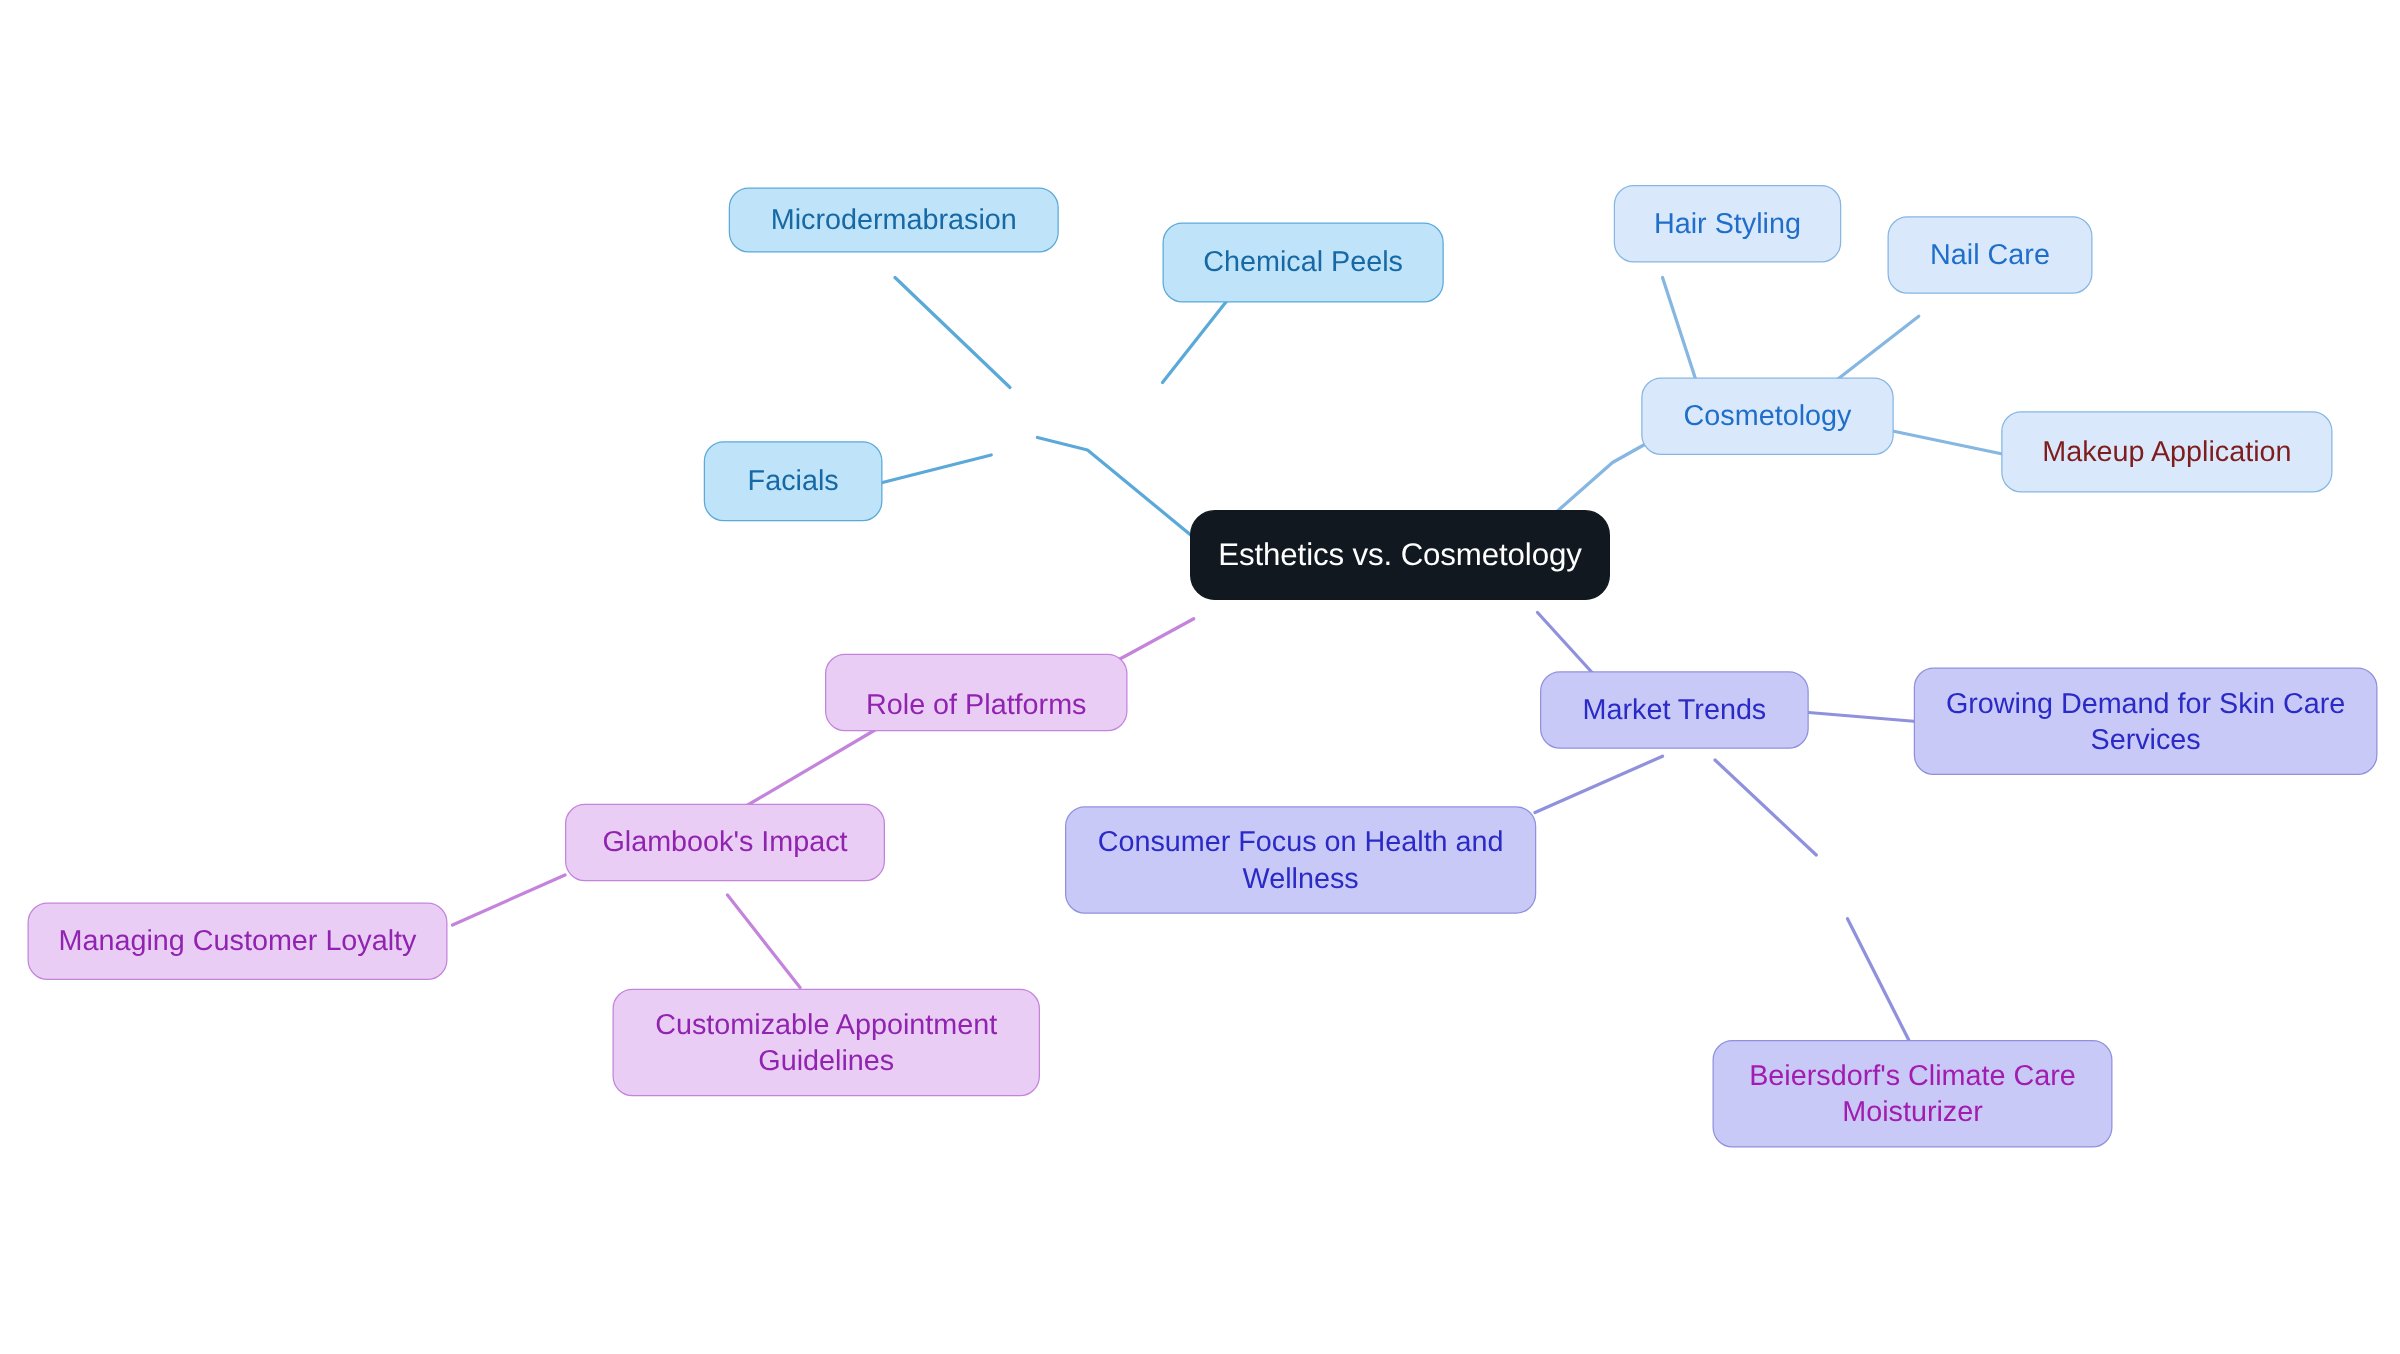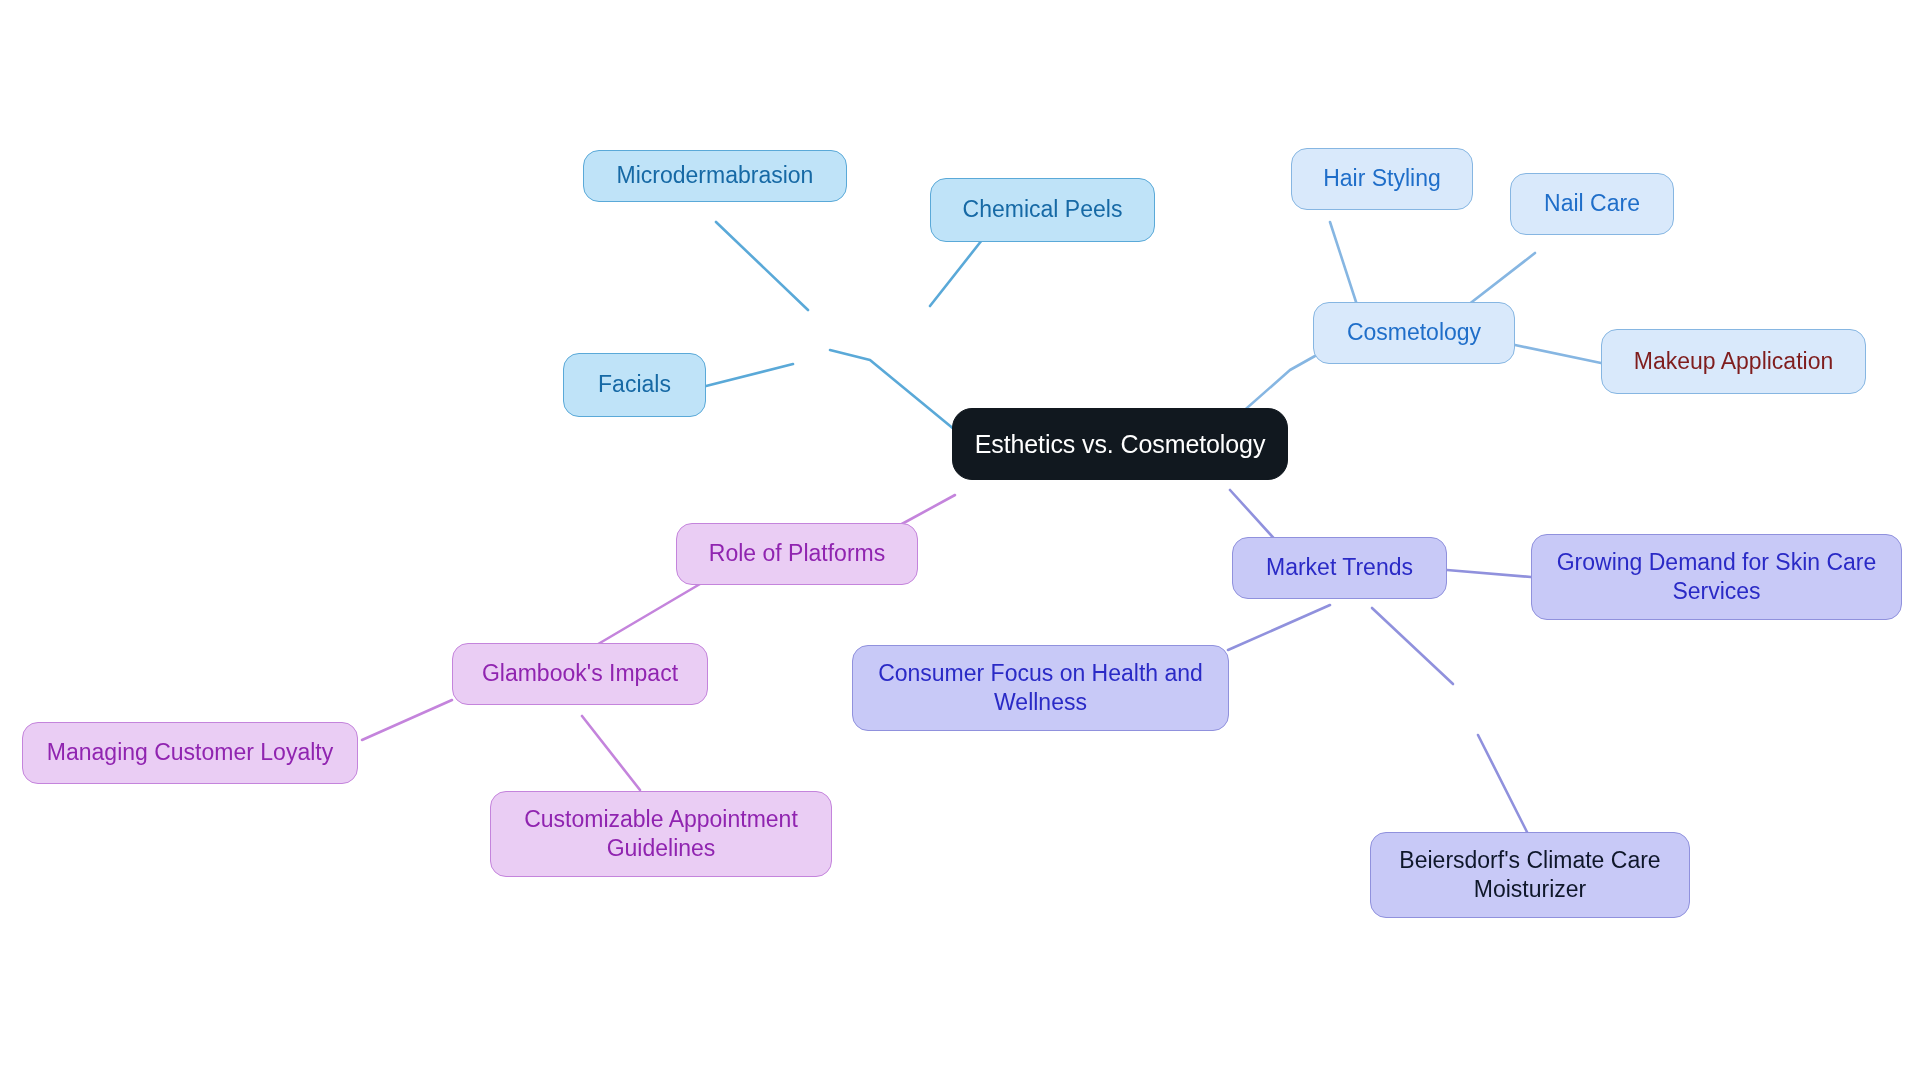--- a/index.html
+++ b/index.html
@@ -124,26 +124,26 @@
     <span>Growing Demand for Skin Care
 Services</span>
   </div>
 
   <div class="node leaf" style="left:852px; top:645px; width:377px; height:86px; background:#c8c9f7; border-color:#9091dd; color:#2a2ac6;">
     <span>Consumer Focus on Health and
 Wellness</span>
   </div>
 
 
-  <div class="node leaf" style="left:1370px; top:832px; width:320px; height:86px; background:#c8c9f7; border-color:#9091dd; color:#0f172a;">
+  <div class="node leaf" style="left:1370px; top:832px; width:320px; height:86px; background:#c8c9f7; border-color:#9091dd; color:#a21caf;">
     <span>Beiersdorf's Climate Care
 Moisturizer</span>
   </div>
 
-  <div class="node branch" style="left:676px; top:523px; width:242px; height:62px; background:#eacdf4; border-color:#c484dc; color:#9024b0;">
+  <div class="node branch" style="left:660px; top:523px; width:242px; height:62px; background:#eacdf4; border-color:#c484dc; color:#9024b0;align-items:flex-end;">
     <span>Role of Platforms</span>
   </div>
 
   <div class="node leaf" style="left:452px; top:643px; width:256px; height:62px; background:#eacdf4; border-color:#c484dc; color:#9024b0;">
     <span>Glambook's Impact</span>
   </div>
 
   <div class="node leaf" style="left:22px; top:722px; width:336px; height:62px; background:#eacdf4; border-color:#c484dc; color:#9024b0;">
     <span>Managing Customer Loyalty</span>
   </div>

